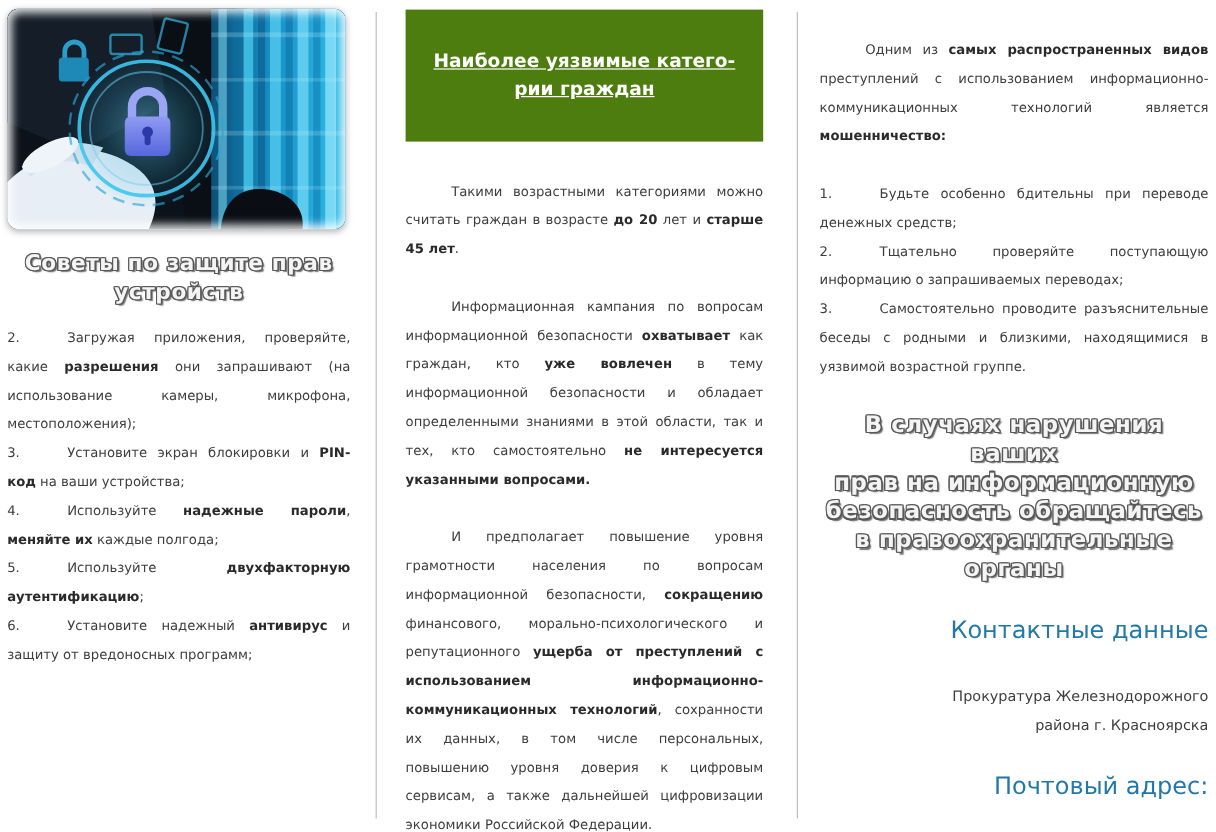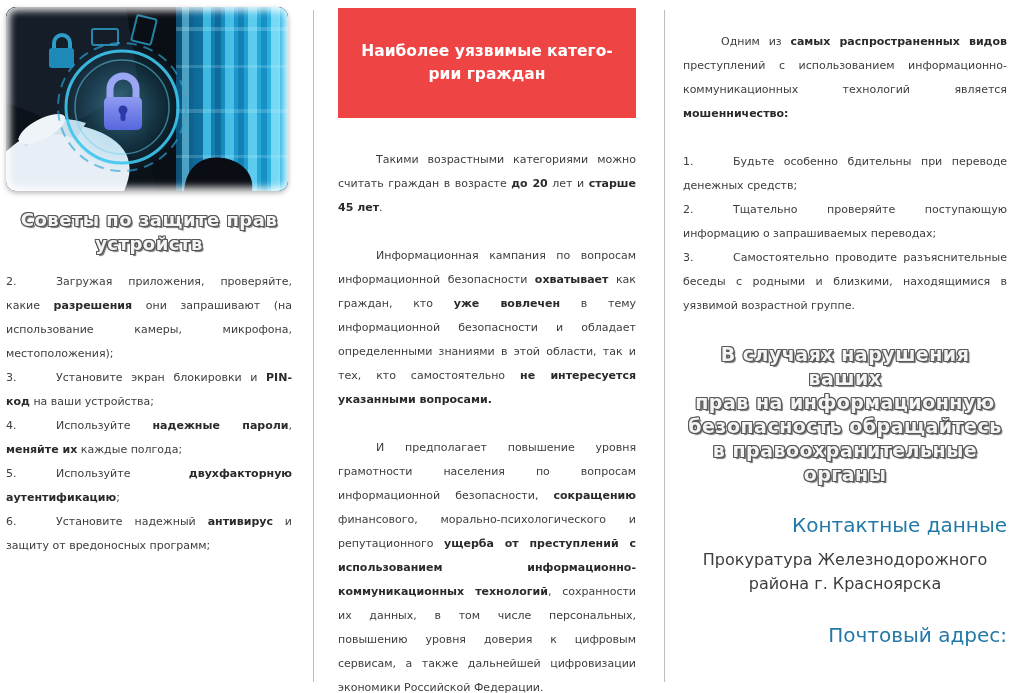--- a/index.html
+++ b/index.html
@@ -44,35 +44,35 @@
   p.tip,p.body{
     margin:0;font-size:11px;line-height:24px;text-align:justify;
   }
   p.body{text-indent:38px;margin-top:24px;}
   p.body.first{margin-top:0;}
   span.num{display:inline-block;width:50px;text-indent:0;}
   b{color:#2a2a2a;}
 
   
   .teal-box{
-    margin-top:8px;height:110px;background:#ef4444;color:#ffffff;
+    margin-top:8px;height:110px;background:#4d7c0f;color:#ffffff;
     display:flex;align-items:center;justify-content:center;text-align:center;
     font-weight:bold;font-size:15.5px;line-height:23px;white-space:pre-line;
-    padding:0 18px;box-sizing:border-box;
+    padding:0 18px;box-sizing:border-box;text-decoration:underline;
   }
   .col2 .body-wrap{margin-top:30px;}
   .col3 .intro-wrap{margin-top:30px;}
   .col3 .items{margin-top:24px;}
 
   
   .blue-label{
     margin-top:28px;text-align:right;color:#2279a8;font-size:20px;line-height:22px;
   }
   .contact-text{
-    margin-top:12px;text-align:center;font-size:16px;line-height:24px;white-space:pre-line;color:#3d3d3d;
+    margin-top:32px;text-align:right;font-size:12px;line-height:24px;white-space:pre-line;color:#3d3d3d;
   }
 </style>
 </head>
 <body>
 
 <div class="page">
 
   <div class="col col1">
 
     <div class="photo">

